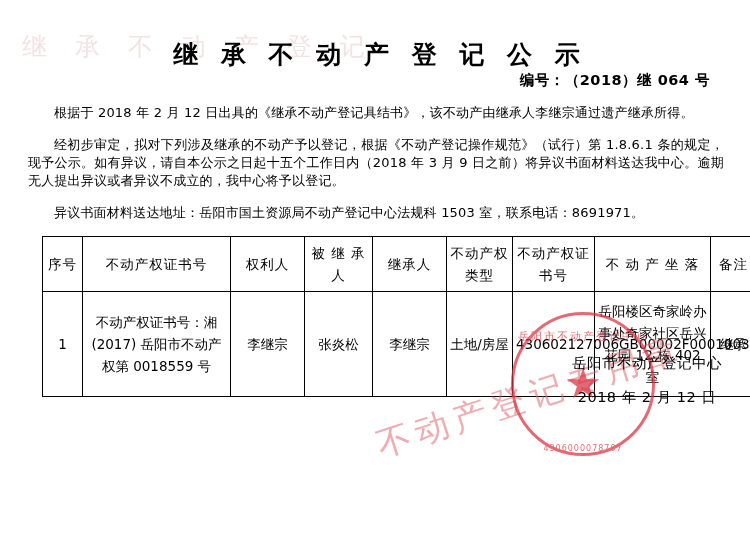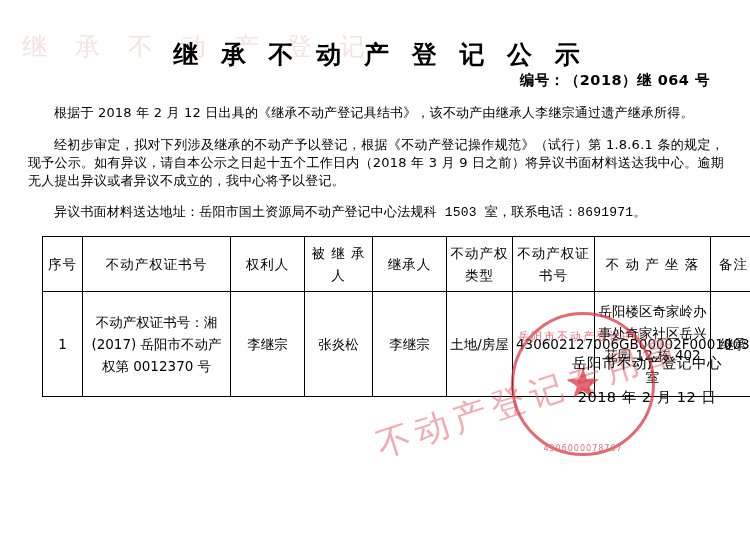--- a/index.html
+++ b/index.html
@@ -59,21 +59,20 @@
     margin-top: 14px;
     text-align: justify;
     text-indent: 2em;
     padding: 0 8px 0 10px;
     letter-spacing: 0.2px;
   }
   .para.second {
   }
   .para.addr {
     text-indent: 2em;
-    font-family: Liberation Mono, monospace;
   }
 
   table.reg-table {
     margin-top: 14px;
     border-collapse: collapse;
     width: 714px;
     margin-left: 24px;
     table-layout: fixed;
   }
   table.reg-table th,
@@ -219,21 +218,21 @@
         <th>继承人</th>
         <th>不动产权类型</th>
         <th>不动产权证书号</th>
         <th>不 动 产 坐 落</th>
         <th>备注</th>
       </tr>
     </thead>
     <tbody>
       <tr>
         <td>1</td>
-        <td class="cell-cert">不动产权证书号：湘 (2017) 岳阳市不动产权第 0012370 号</td>
+        <td class="cell-cert">不动产权证书号：湘 (2017) 岳阳市不动产权第 0018559 号</td>
         <td>李继宗</td>
         <td>张炎松</td>
         <td>李继宗</td>
         <td>土地/房屋</td>
         <td>430602127006GB00002F00010030</td>
         <td>岳阳楼区奇家岭办事处奇家社区岳兴花园 12 栋 402 室</td>
         <td>继承</td>
       </tr>
     </tbody>
   </table>

